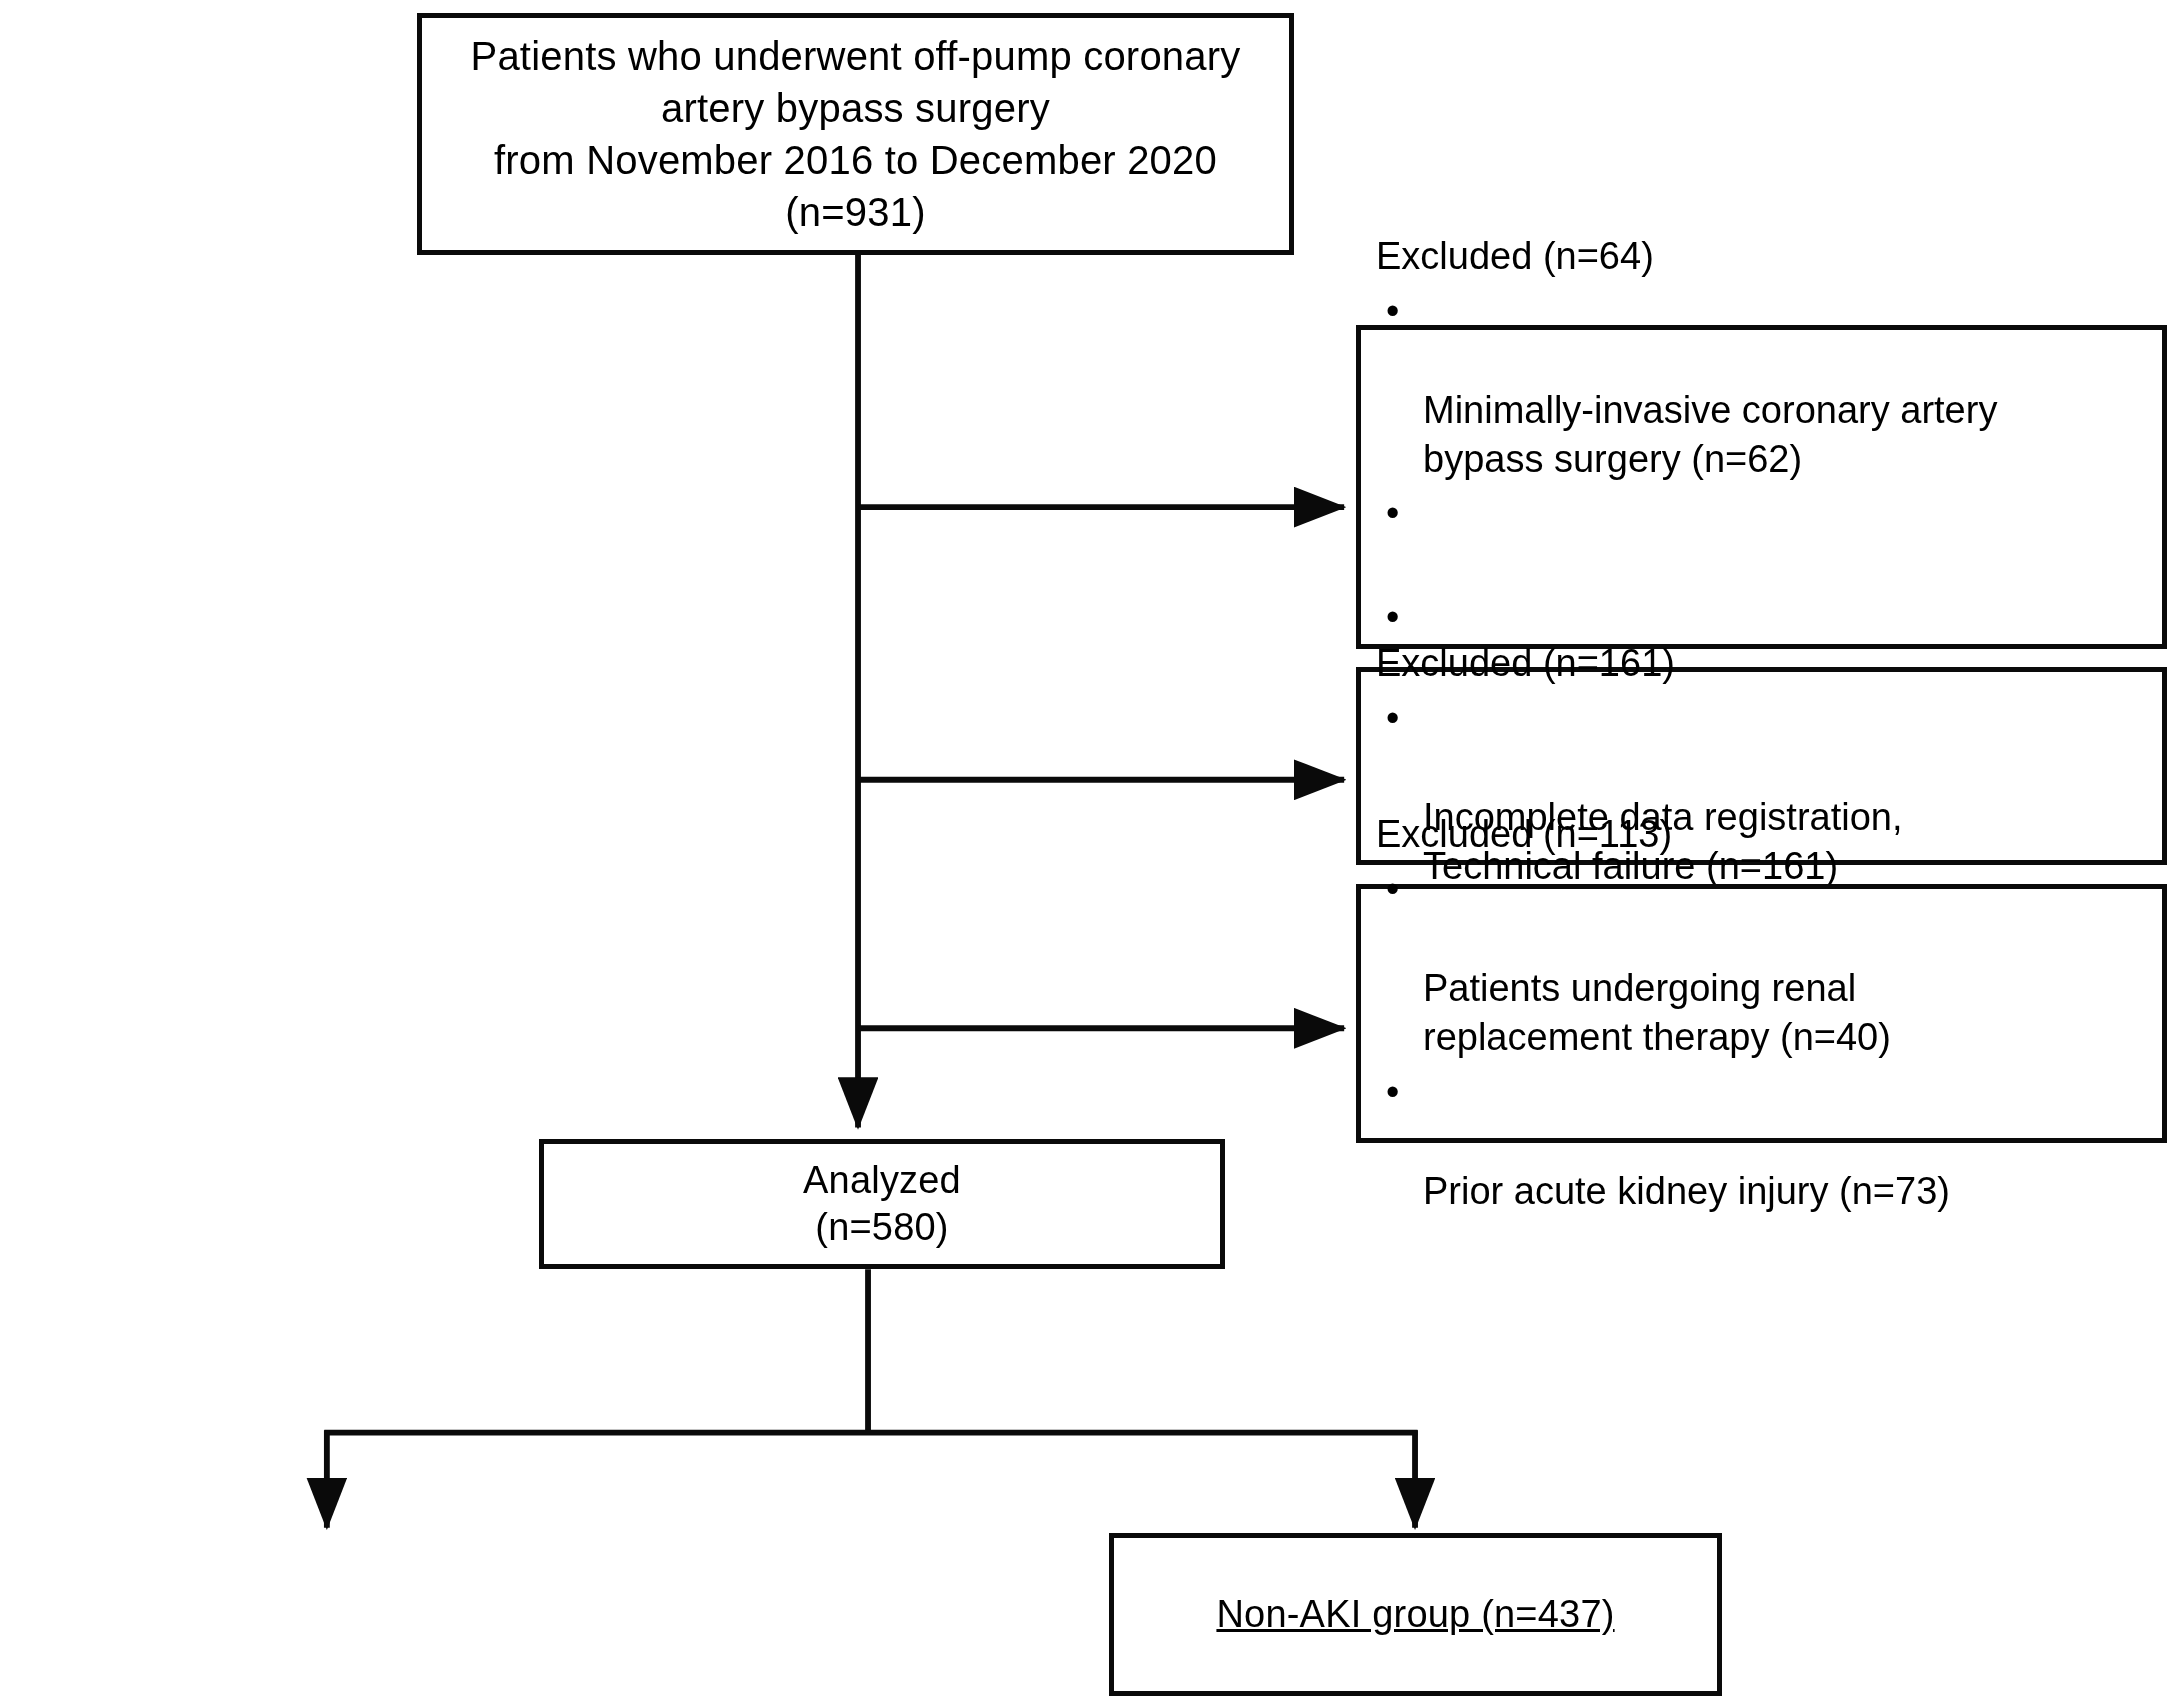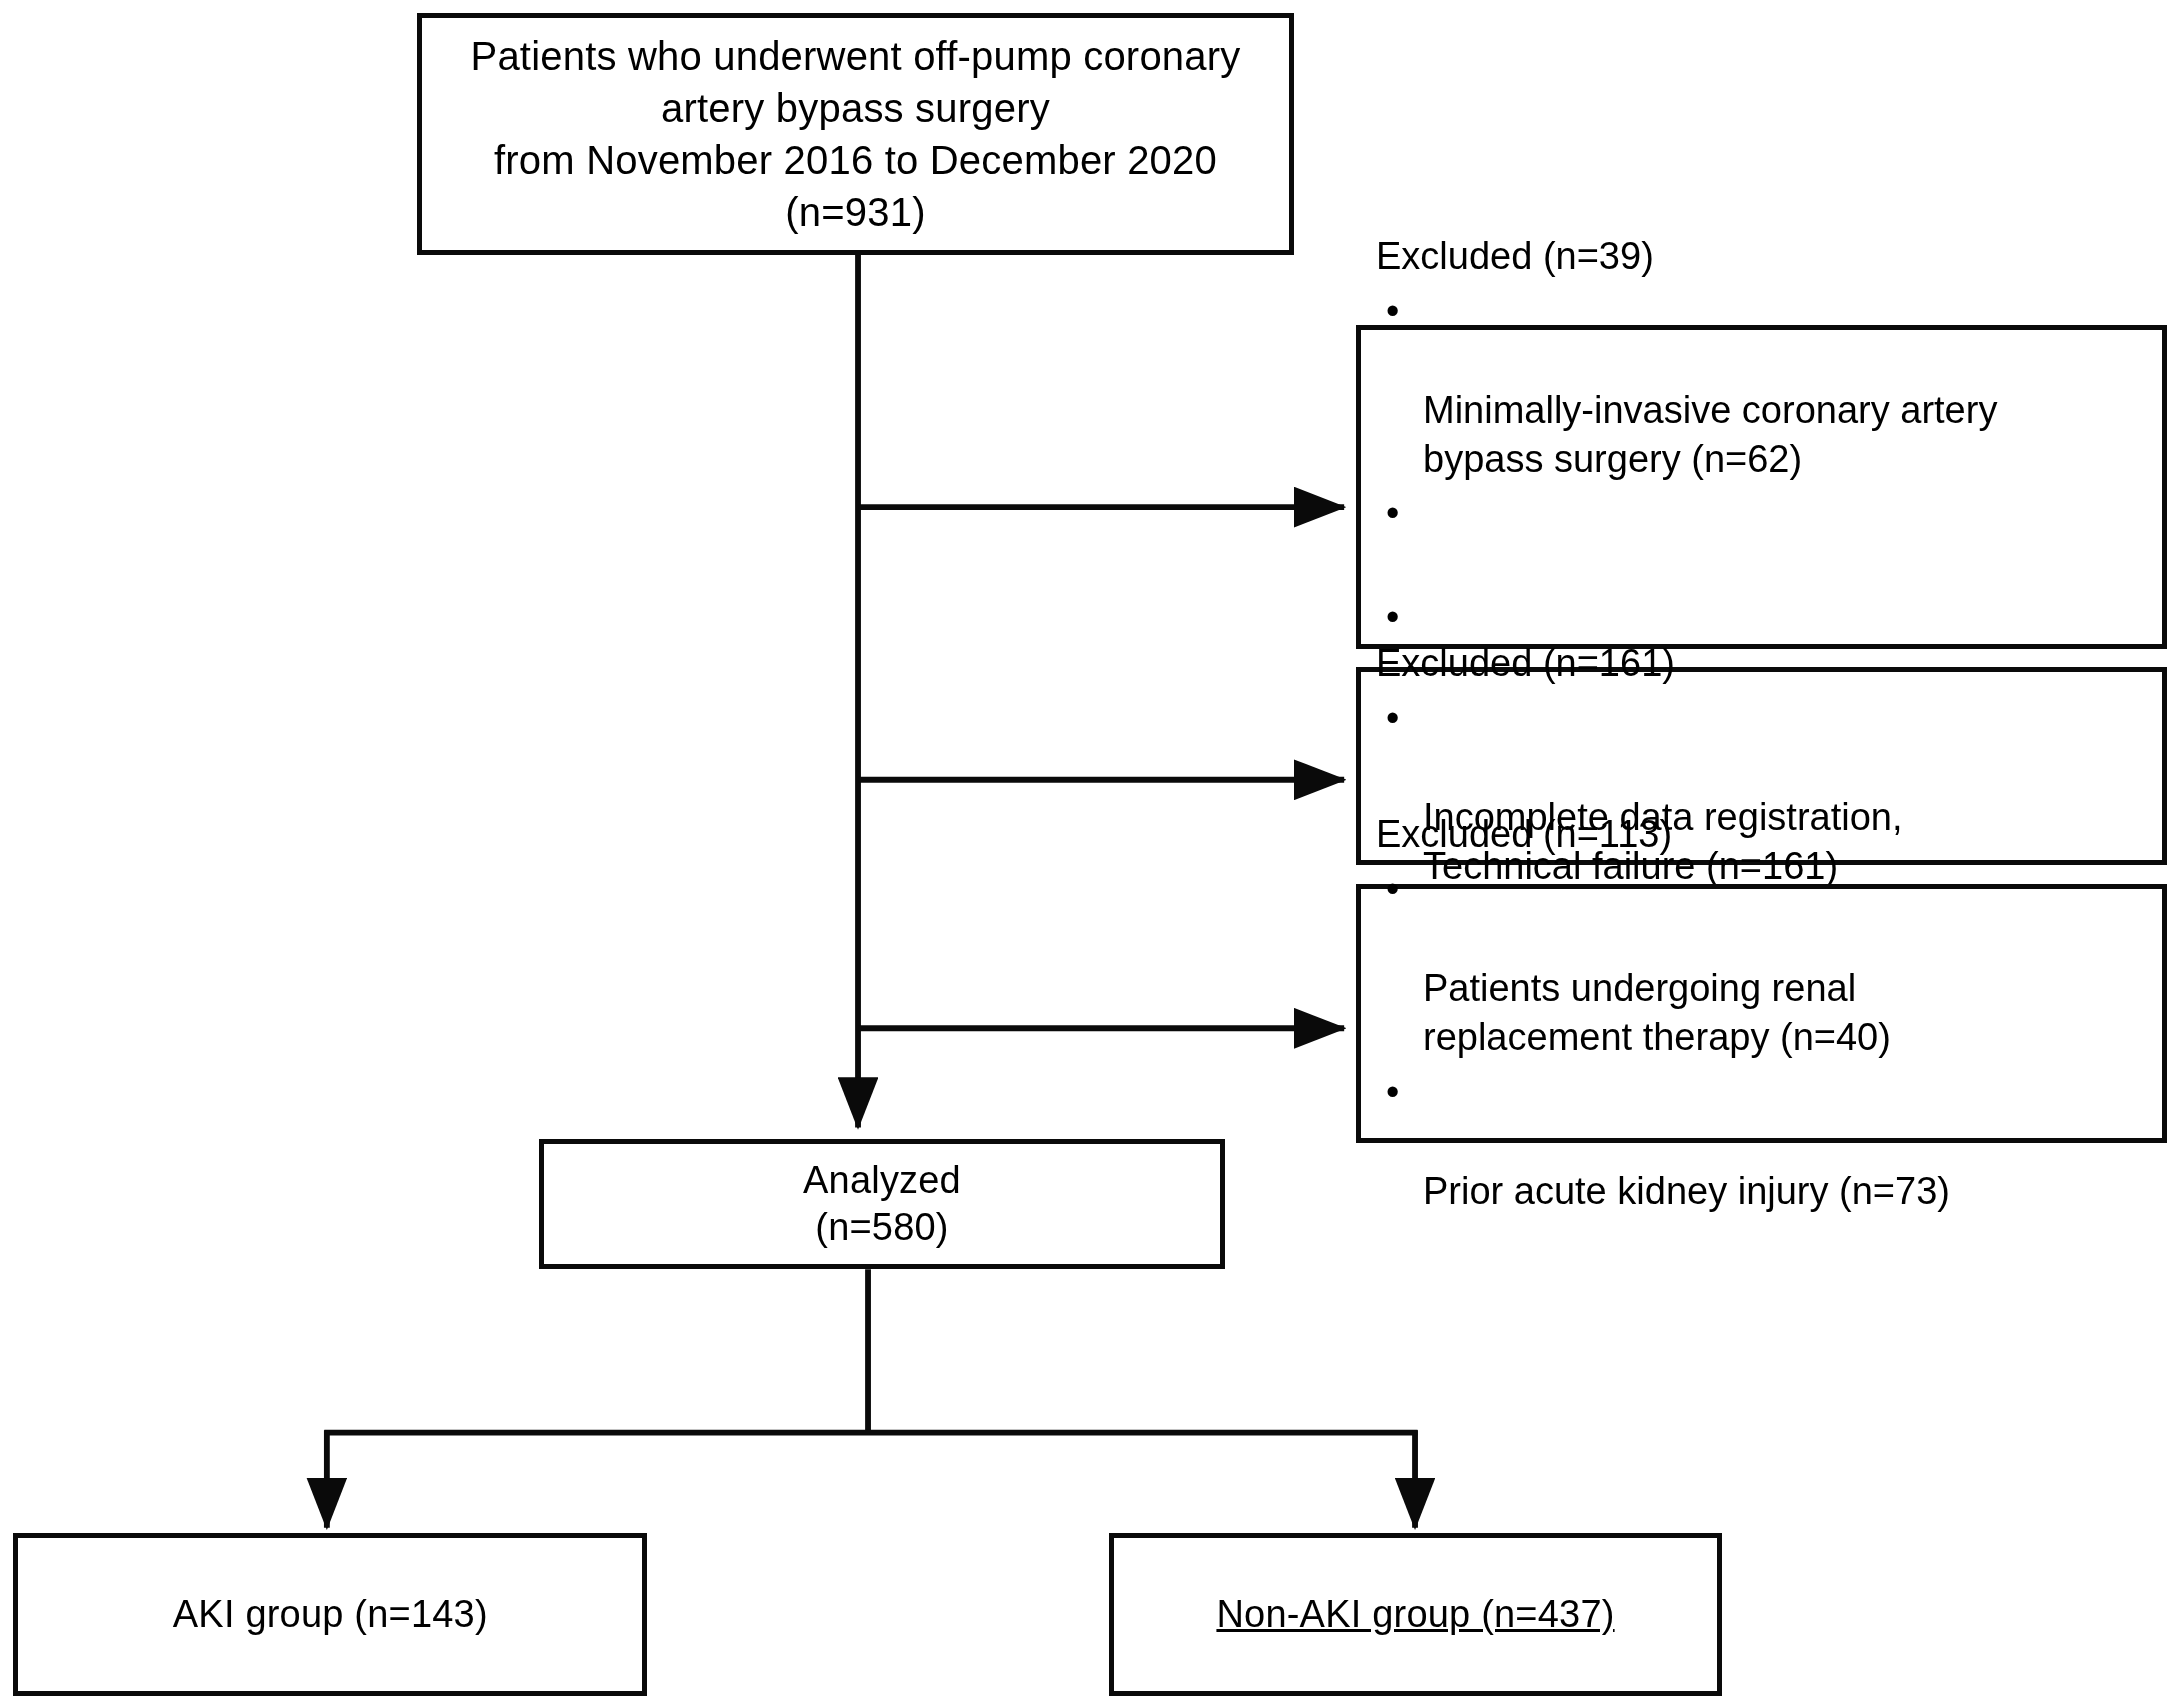--- a/index.html
+++ b/index.html
@@ -148,21 +148,21 @@
   </svg>
 
   <div class="box box-center" id="box-enrolled">
     <div class="txt">Patients who underwent off-pump coronary
 artery bypass surgery
 from November 2016 to December 2020
 (n=931)</div>
   </div>
 
   <div class="box box-left box-excluded" id="box-excluded-1">
-    <div class="excl-head">Excluded (n=39)</div>
+    <div class="excl-head">Excluded (n=64)</div>
     <ul class="excl-list">
       <li>
         <span class="bullet">•</span>
         <span>Minimally-invasive coronary artery
 bypass surgery (n=62)</span>
       </li>
       <li>
         <span class="bullet">•</span>
       </li>
       <li>
@@ -196,22 +196,19 @@
         <span>Prior acute kidney injury (n=73)</span>
       </li>
     </ul>
   </div>
 
   <div class="box box-center" id="box-analyzed">
     <div class="txt">Analyzed
 (n=580)</div>
   </div>
 
-  <div class="box box-center box-group" id="box-aki">
-    <div class="txt">AKI group (n=143)</div>
-  </div>
 
   <div class="box box-center box-group" id="box-nonaki">
     <div class="txt">Non-AKI group (n=437)</div>
   </div>
 
 </div>
 
 
 </body></html>

